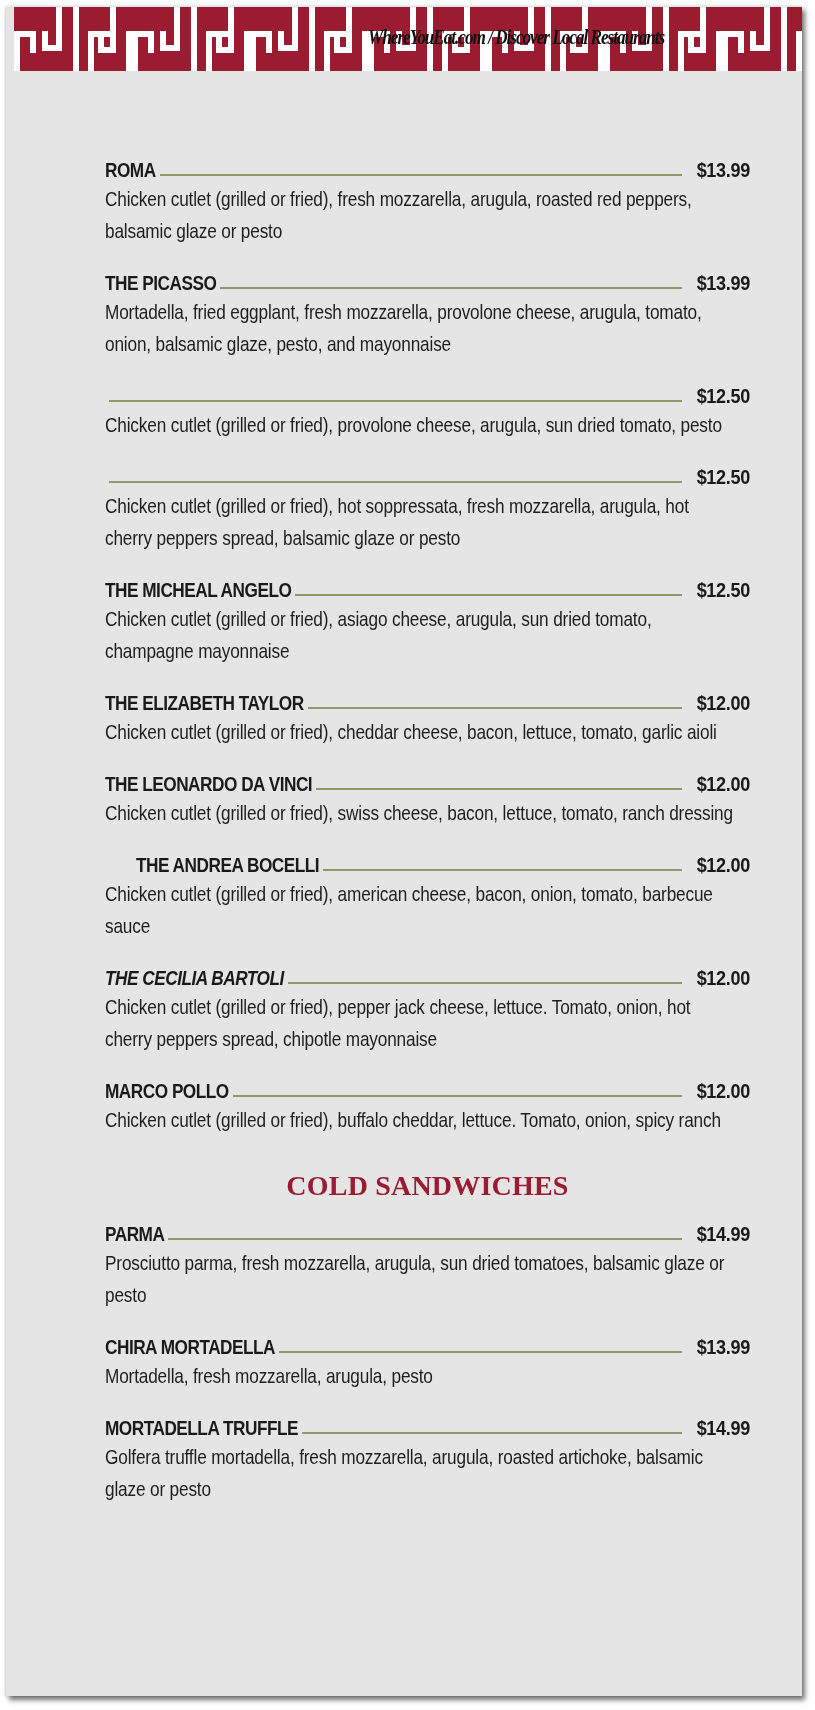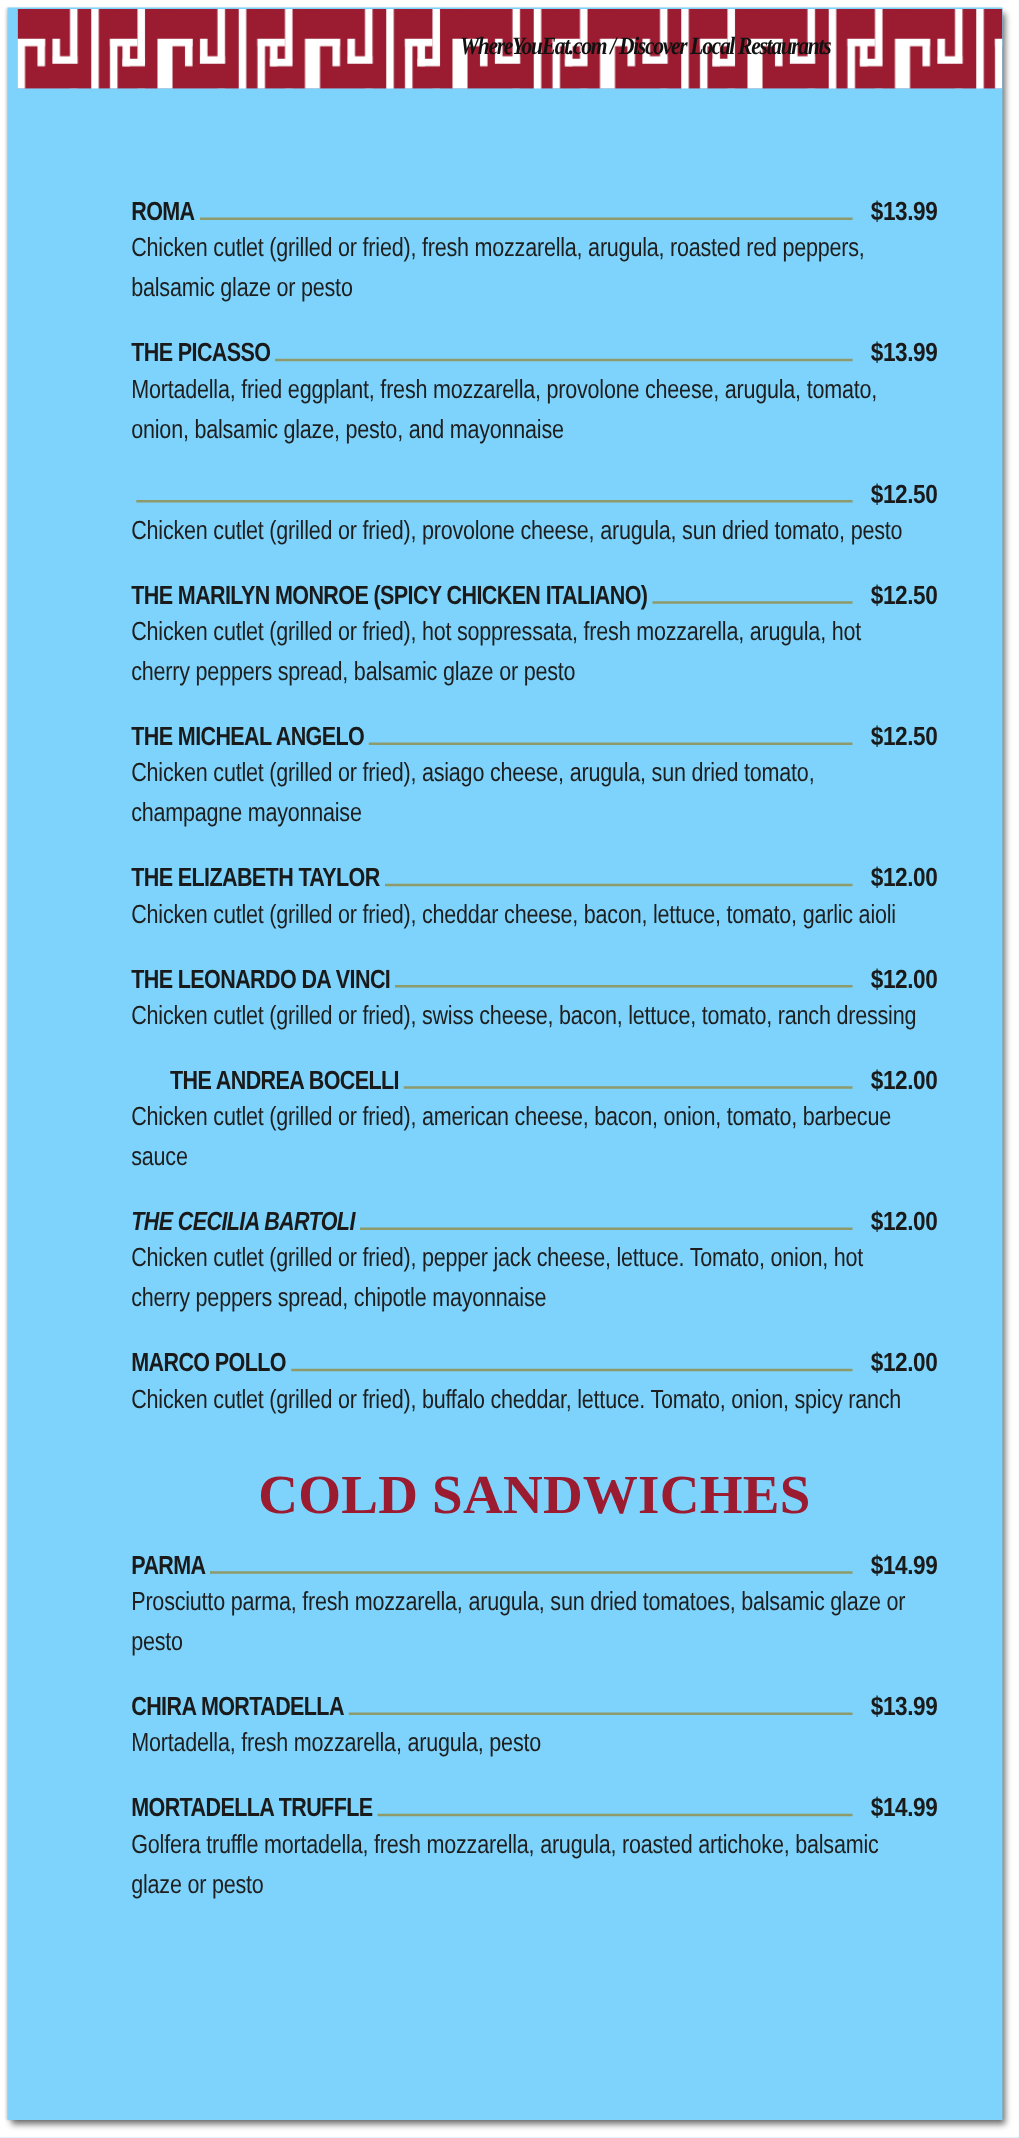--- a/index.html
+++ b/index.html
@@ -1,20 +1,20 @@
 <!DOCTYPE html>
 <html><head>
 <meta charset="utf-8">
 <style>
   html, body { margin: 0; padding: 0; background: #ffffff; }
   body { width: 815px; height: 1710px; position: relative; overflow: hidden;
          font-family: "Liberation Sans", sans-serif; }
   .page {
     position: absolute; left: 6px; top: 6px; width: 796px; height: 1690px;
-    background: #7dd3fc;
+    background: #e5e5e5;
     box-shadow: 3px 4px 5px rgba(0,0,0,0.55), -1px 0 2px rgba(0,0,0,0.15);
     overflow: hidden;
   }
   .border-band {
     position: absolute; left: 8px; top: 1px; width: 788px; height: 64px;
     overflow: hidden;
   }
   .border-band svg { display: block; }
   .watermark {
     position: absolute; left: 362px; top: 20px;
@@ -43,21 +43,21 @@
     transform: scaleX(0.86); transform-origin: right bottom; display: inline-block;
   }
   .item-desc {
     font-family: "Liberation Sans", sans-serif; font-size: 21px; color: #1e1e1e;
     line-height: 32px; margin-top: 1px;
     width: 770px; transform: scaleX(0.82); transform-origin: left top;
     letter-spacing: -0.2px;
   }
   .section-title {
     text-align: center; font-family: "Liberation Serif", serif; font-weight: bold;
-    font-size: 44px; color: #9b1b30; margin: 34px 0 14px 0; letter-spacing: 0.2px;
+    font-size: 28px; color: #9b1b30; margin: 34px 0 14px 0; letter-spacing: 0.2px;
   }
 </style>
 </head>
 <body>
 
 <div class="page">
 
   <div class="border-band">
     <svg width="788" height="64" viewBox="0 0 788 64" xmlns="http://www.w3.org/2000/svg">
       <defs>
@@ -106,21 +106,20 @@
         </div>
         <div class="item">
           <div class="item-head">
             <span class="leader"></span>
             <span class="item-price">$12.50</span>
           </div>
           <div class="item-desc">Chicken cutlet (grilled or fried), provolone cheese, arugula, sun dried tomato, pesto</div>
         </div>
         <div class="item">
           <div class="item-head">
-            <span class="name-wrap" style="width: 412.87px;"><span class="item-name">THE MARILYN MONROE (SPICY CHICKEN ITALIANO)</span></span>
             <span class="leader"></span>
             <span class="item-price">$12.50</span>
           </div>
           <div class="item-desc">Chicken cutlet (grilled or fried), hot soppressata, fresh mozzarella, arugula, hot cherry peppers spread, balsamic glaze or pesto</div>
         </div>
         <div class="item">
           <div class="item-head">
             <span class="name-wrap" style="width: 186.319px;"><span class="item-name">THE MICHEAL ANGELO</span></span>
             <span class="leader"></span>
             <span class="item-price">$12.50</span>

